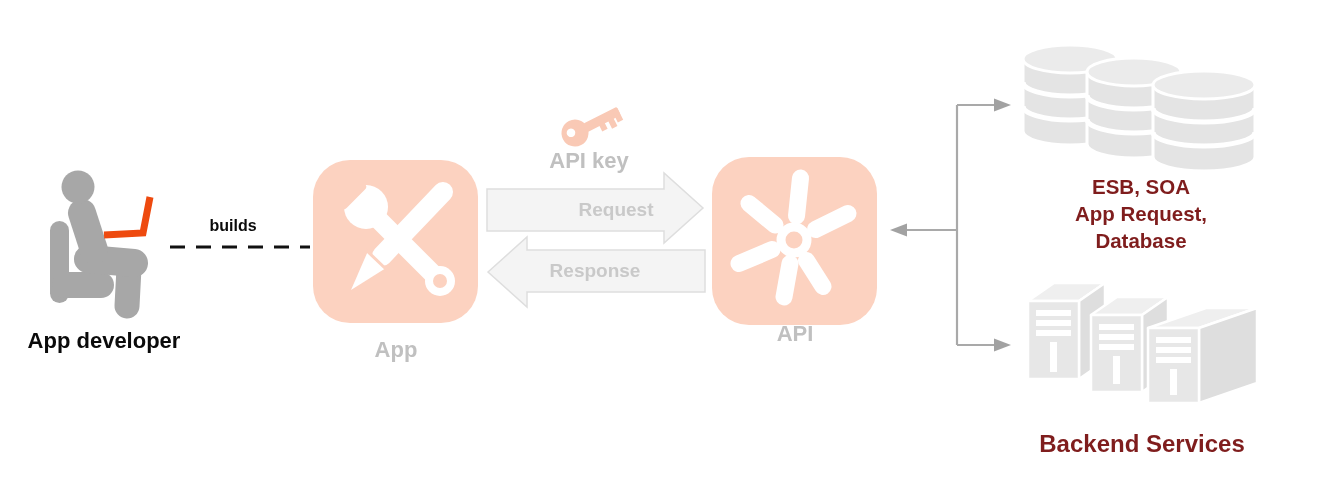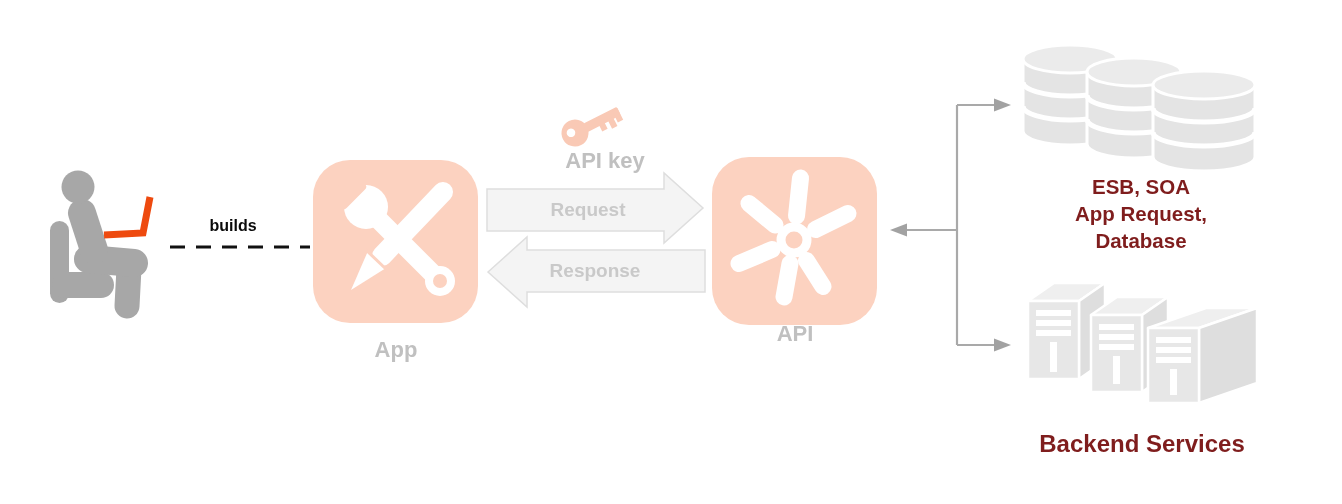--- a/index.html
+++ b/index.html
@@ -9,22 +9,22 @@
   }
   #diagram-svg { position:absolute; left:0; top:0; }
   .label { position:absolute; transform:translateX(-50%); font-weight:700; white-space:nowrap; text-align:center; }
   .lbl-black  { color:#0a0a0a; }
   .lbl-gray   { color:#c0c0c0; }
   .lbl-light  { color:#7f1d1d; }
   .lbl-arrow  { color:#c9c9c9; }
   .lbl-dev    { font-size:22px; top:328px; left:104px; }
   .lbl-builds { font-size:16px; top:217px; left:233px; }
   .lbl-app    { font-size:22px; top:337px; left:396px; }
-  .lbl-apikey { font-size:22px; top:148px; left:589px;margin-left:16px; }
-  .lbl-req    { font-size:19px; top:199px; left:588px; }
+  .lbl-apikey { font-size:22px; top:148px; left:589px; }
+  .lbl-req    { font-size:19px; top:199px; left:616px; }
   .lbl-resp   { font-size:19px; top:260px; left:595px;text-align:right; }
   .lbl-api    { font-size:22px; top:321px; left:795px; }
   .lbl-esb    { font-size:20.5px; top:173px; left:1141px; line-height:27px; }
   .lbl-esb span { display:block; }
   .lbl-backend{ font-size:24px; top:430px; left:1142px;text-align:right; }
 </style>
 </head>
 <body>
 
 <div id="canvas">
@@ -149,20 +149,21 @@
         <g fill="#ffffff" stroke="none">
           <rect x="1156" y="337" width="35" height="6"></rect>
           <rect x="1156" y="347" width="35" height="6"></rect>
           <rect x="1156" y="357" width="35" height="6"></rect>
           <rect x="1170" y="369" width="7" height="26"></rect>
         </g>
       </g>
     </g>
   </svg>
 
+  <div class="label lbl-black lbl-dev">App developer</div>
   <div class="label lbl-black lbl-builds">builds</div>
   <div class="label lbl-gray lbl-app">App</div>
   <div class="label lbl-gray lbl-apikey">API key</div>
   <div class="label lbl-arrow lbl-req">Request</div>
   <div class="label lbl-arrow lbl-resp">Response</div>
   <div class="label lbl-gray lbl-api">API</div>
   <div class="label lbl-light lbl-esb">
     <span>ESB, SOA</span>
     <span>App Request,</span>
     <span>Database</span>

